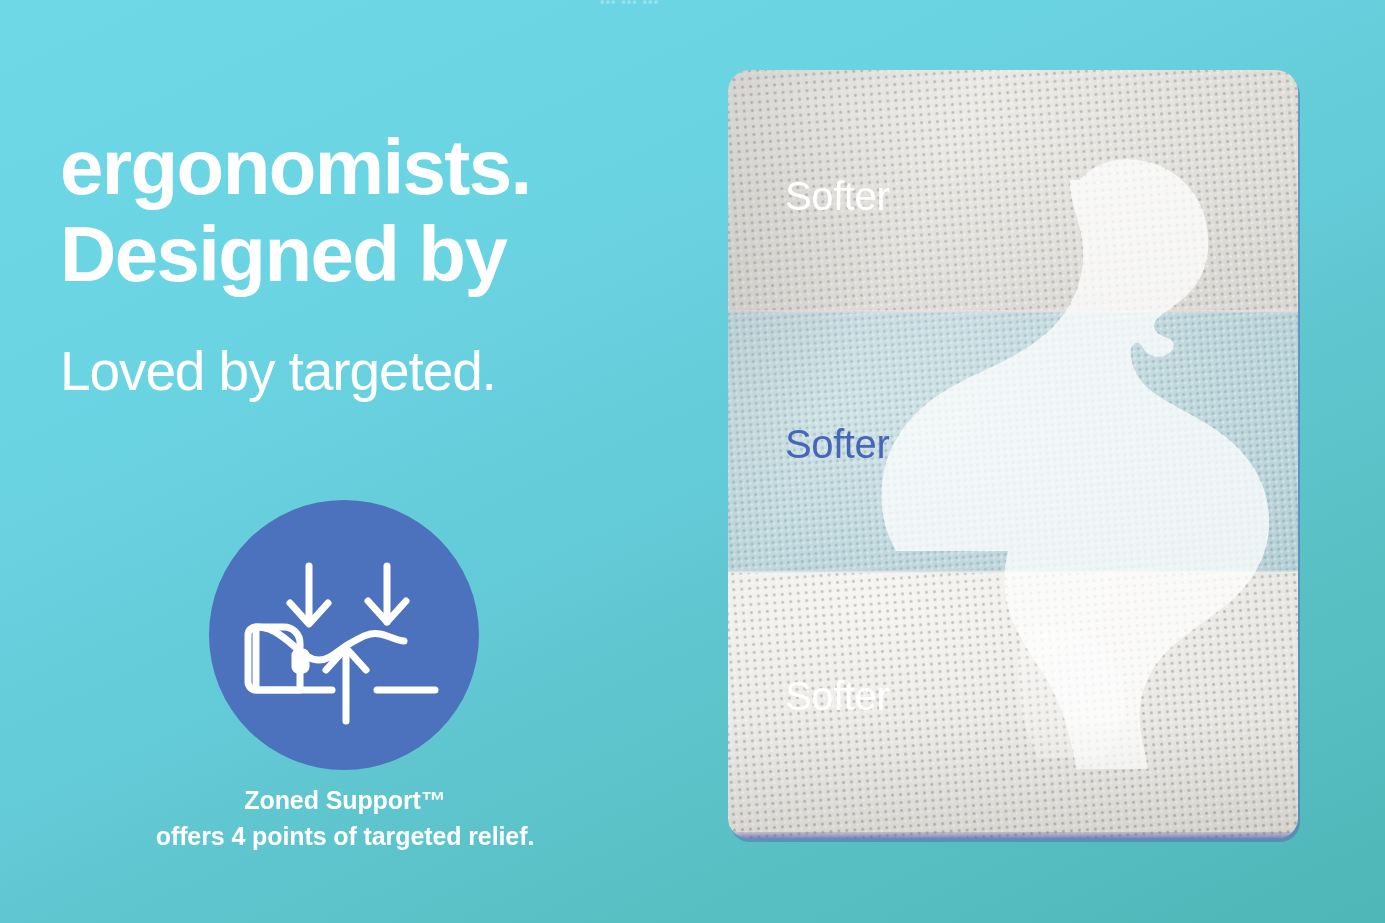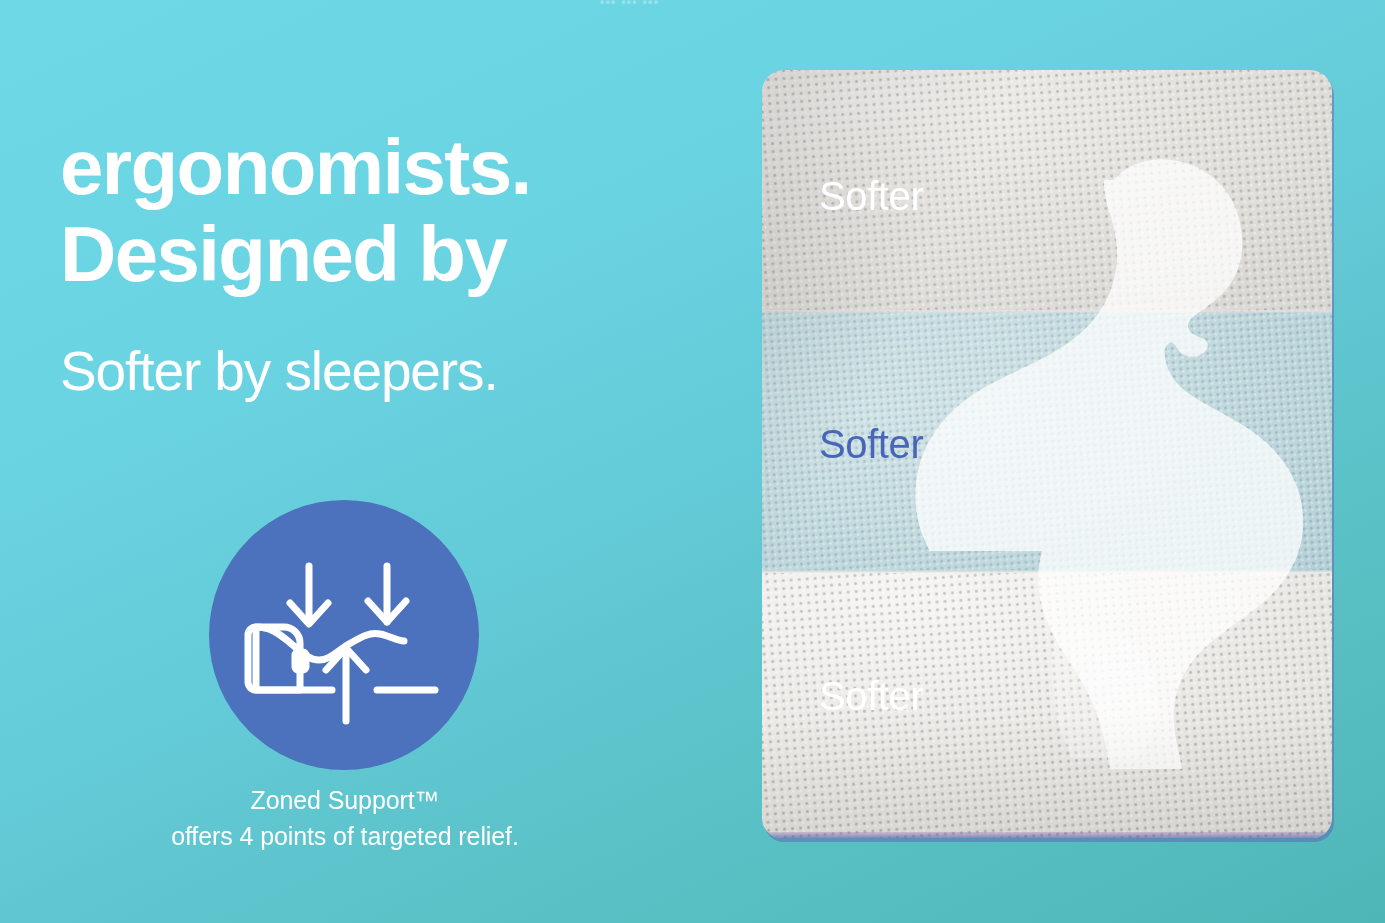--- a/index.html
+++ b/index.html
@@ -68,28 +68,28 @@
   }
   #badge svg{ display:block; width:270px; height:270px; }
 
   #caption{
     position:absolute; left:60px; top:783px;
     width:570px;
     text-align:center;
     color:#ffffff;
     font-size:25px;
     line-height:1.42;
-    font-weight:400;
+    font-weight:700;
     letter-spacing:-0.1px;
   }
   #caption .cl{ display:block; }
 
   
   #mattress{
-    position:absolute; left:762px; top:70px;
+    position:absolute; left:728px; top:70px;
     width:570px; height:768px;
     border-radius:22px 22px 20px 20px;
     overflow:hidden;
     box-shadow:2px 4px 0 0 rgba(95,92,175,.45);
   }
   .zone{ position:absolute; left:0; width:100%; overflow:hidden; }
   .zone-a{ top:0;    height:242px; }
   .zone-b{ top:242px; height:260px; }
   .zone-c{ top:502px; height:266px; }
 
@@ -164,21 +164,21 @@
 
   <div id="top-sliver">••• ••• •••</div>
 
   <div id="left-col">
 
     <div id="headline">
       <span class="l">ergonomists.</span>
       <span class="l">Designed by</span>
     </div>
 
-    <div id="subheadline">Softer by sleepers.</div>
+    <div id="subheadline">Loved by targeted.</div>
 
     <div id="badge">
       <svg viewBox="0 0 270 270" xmlns="http://www.w3.org/2000/svg">
         <g fill="none" stroke="#ffffff" stroke-width="7" stroke-linecap="round" stroke-linejoin="round">
 
           <path d="M47 127 h28 a16 16 0 0 1 16 16 v47 a0 0 0 0 1 0 0 h-44 a0 0 0 0 1 0 0 v-63 z
                    M47 127 a8 8 0 0 0 -8 8 v47 a8 8 0 0 0 8 8"></path>
           <rect x="86" y="152" width="11" height="18" rx="3"></rect>
 
           <path d="M47 127 c14 0 22 6 32 14 c12 10 20 19 31 19 c11 0 18 -9 30 -16

